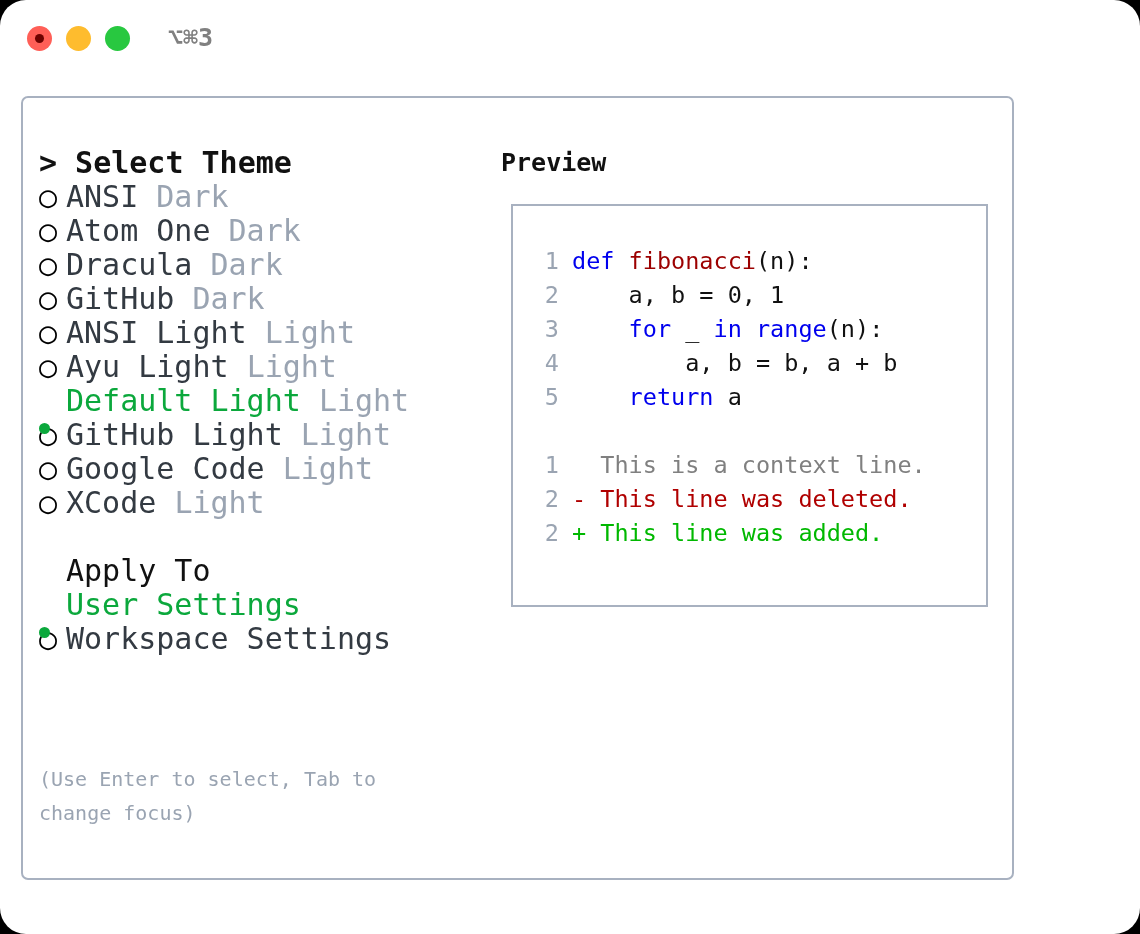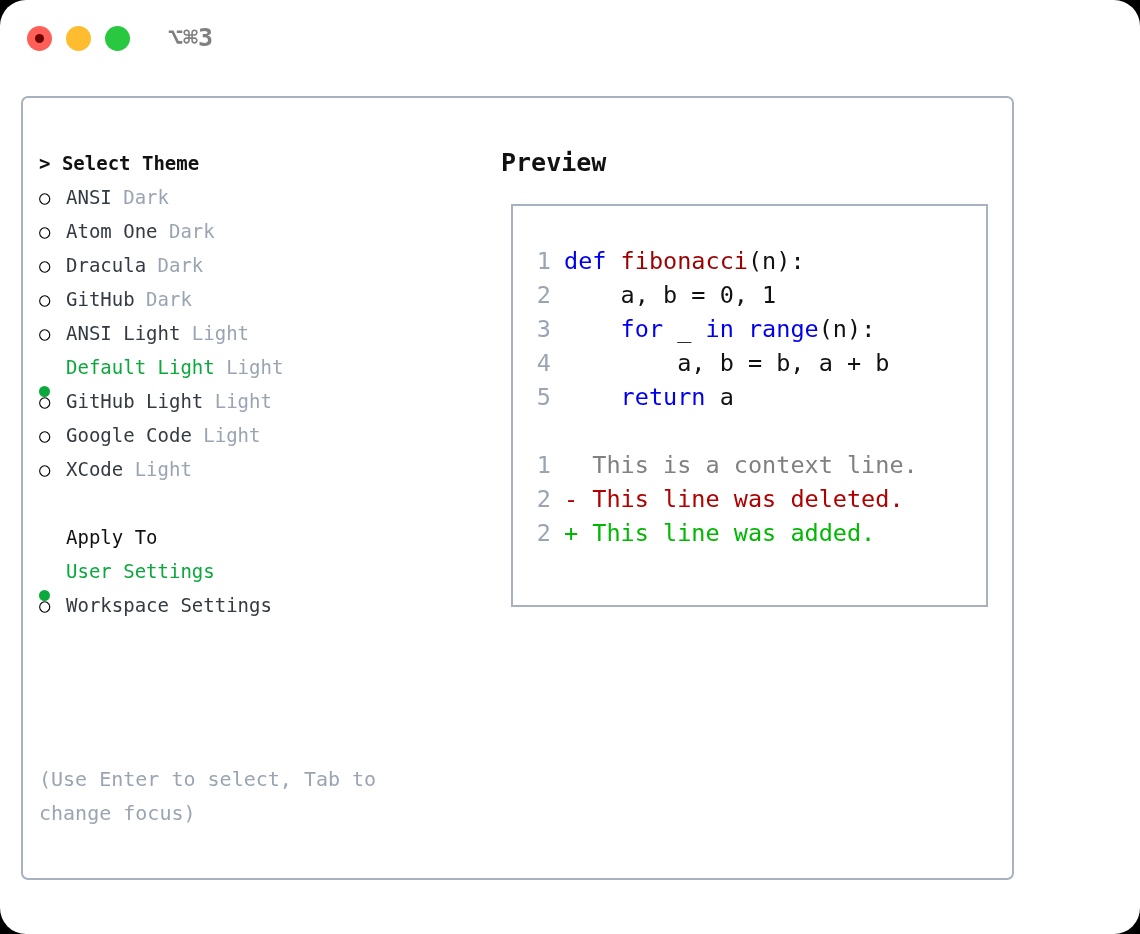--- a/index.html
+++ b/index.html
@@ -77,21 +77,21 @@
   
   #left-col {
     position: absolute;
     left: 16px;
     top: 48px;
     width: 450px;
   }
   .row {
     height: 34px;
     line-height: 34px;
-    font-size: 19px;
+    font-size: 30px;
     white-space: pre;
   }
   .list-header {
     font-weight: bold;
     color: #111111;
   }
   .marker {
     display: inline-block;
     width: 27px;
     white-space: pre;
@@ -151,21 +151,21 @@
     left: 10px;
     top: 58px;
     width: 477px;
     height: 403px;
     border: 2px solid #a8b1c0;
     box-sizing: border-box;
     background: #ffffff;
   }
   #code {
     position: absolute;
-    left: 12px;
+    left: 20px;
     top: 38px;
     font-size: 23.5px;
     line-height: 34px;
     white-space: pre;
   }
   .cline { white-space: pre; }
   .ln {
     display: inline-block;
     width: 26px;
     text-align: right;
@@ -198,20 +198,21 @@
     <div id="left-col">
 
       <div class="row list-header">&gt; Select Theme</div>
 
       <div id="theme-items">
           <div class="row"><span class="marker">○ </span><span class="theme-name">ANSI</span><span> </span><span class="theme-cat">Dark</span></div>
           <div class="row"><span class="marker">○ </span><span class="theme-name">Atom One</span><span> </span><span class="theme-cat">Dark</span></div>
           <div class="row"><span class="marker">○ </span><span class="theme-name">Dracula</span><span> </span><span class="theme-cat">Dark</span></div>
           <div class="row"><span class="marker">○ </span><span class="theme-name">GitHub</span><span> </span><span class="theme-cat">Dark</span></div>
           <div class="row"><span class="marker">○ </span><span class="theme-name">ANSI Light</span><span> </span><span class="theme-cat">Light</span></div>
+          <div class="row"><span class="marker">○ </span><span class="theme-name">Ayu Light</span><span> </span><span class="theme-cat">Light</span></div>
           <div class="row"><span class="marker-dot"><span class="bullet"></span></span><span class="theme-name selected">Default Light</span><span> </span><span class="theme-cat">Light</span></div>
           <div class="row"><span class="marker">○ </span><span class="theme-name">GitHub Light</span><span> </span><span class="theme-cat">Light</span></div>
           <div class="row"><span class="marker">○ </span><span class="theme-name">Google Code</span><span> </span><span class="theme-cat">Light</span></div>
           <div class="row"><span class="marker">○ </span><span class="theme-name">XCode</span><span> </span><span class="theme-cat">Light</span></div>
         </div>
 
       <div class="spacer-row"></div>
 
       <div class="row"><span class="marker"> </span><span class="apply-header">Apply To</span></div>
 

